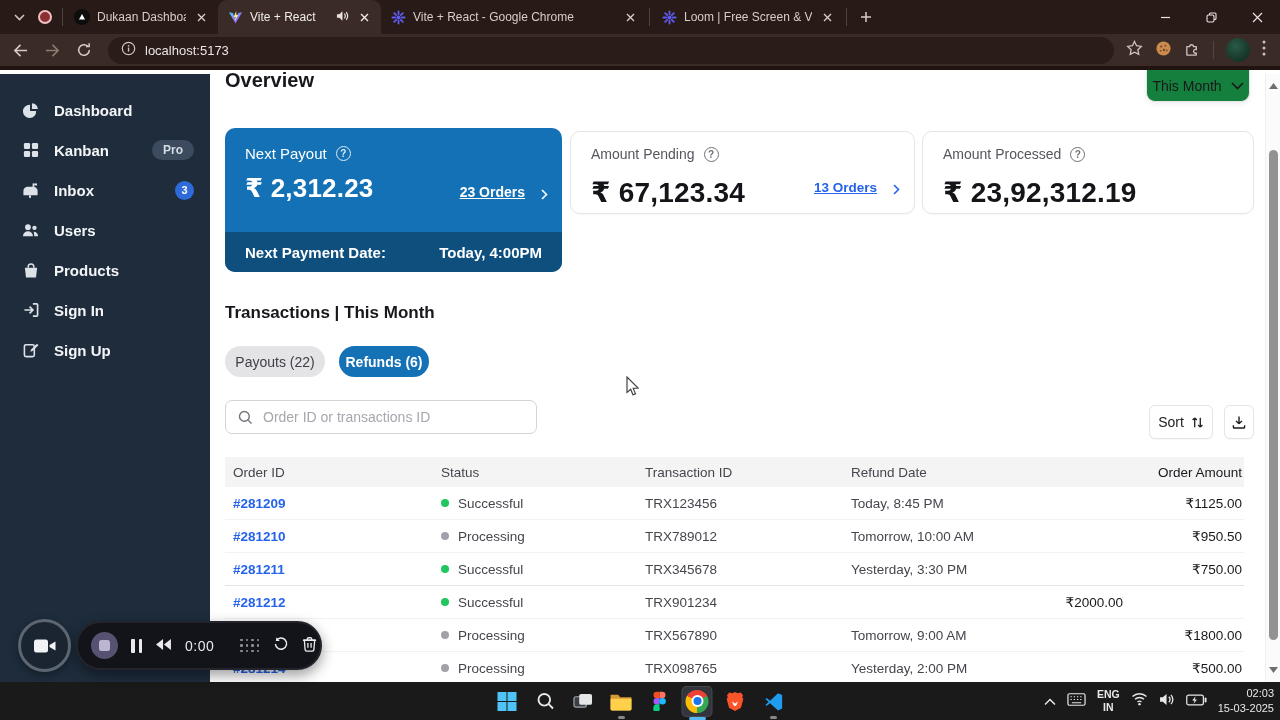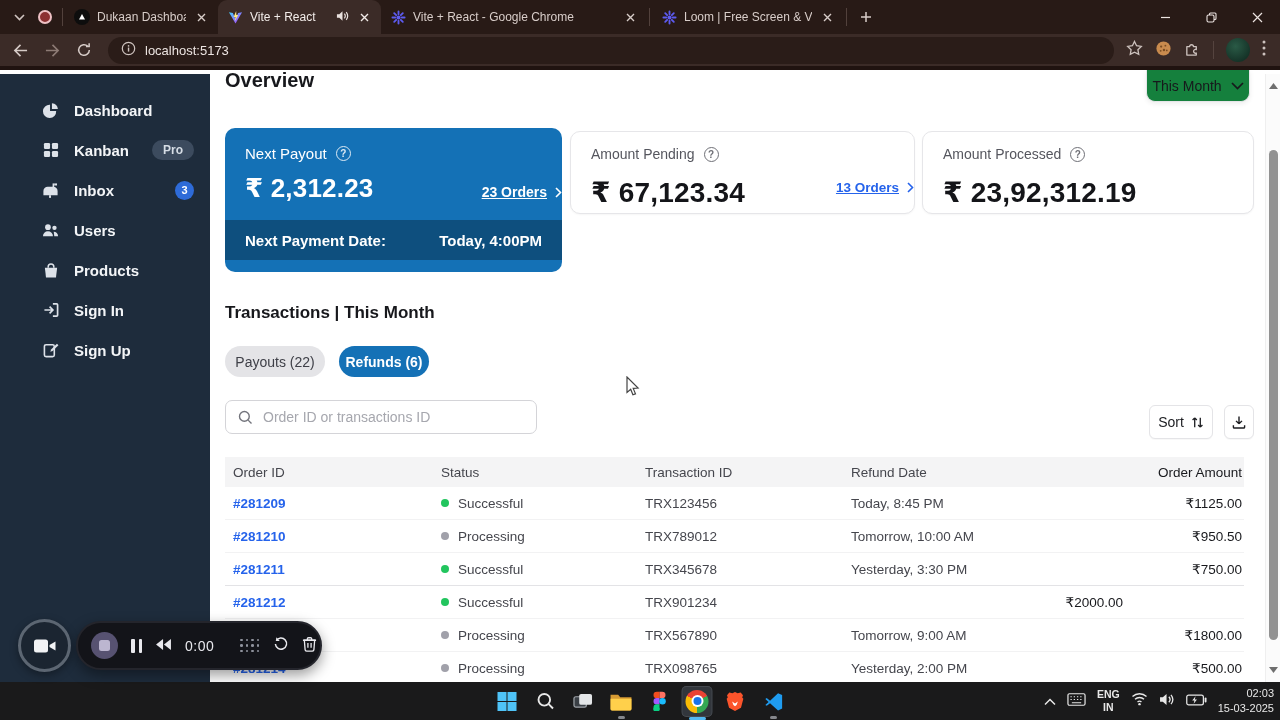--- a/index.html
+++ b/index.html
@@ -23,44 +23,44 @@
   .win-btn { width:46px; height:34px; display:flex; align-items:center; justify-content:center; color:#ece4e1; }
   .toolbar { height:32px; display:flex; align-items:center; padding:0 8px; gap:8px; }
   .nav-ic { width:24px; height:24px; display:flex; align-items:center; justify-content:center; }
   .urlbar { flex:1; height:27px; background:#2a1c18; border-radius:14px; display:flex; align-items:center; gap:9px; padding:0 13px; color:#ece4e1; font-size:13px; margin:0 4px; }
   .tb-right { display:flex; align-items:center; gap:12px; margin-right:6px; }
   .tb-div { width:1px; height:18px; background:#55443f; }
   .avatar { width:24px; height:24px; border-radius:50%; background:radial-gradient(circle at 40% 35%, #2a5a46, #0d241c); }
 
   
   .content { position:absolute; top:74px; left:0; width:1280px; height:608px; background:#fff; display:flex; z-index:5; }
-  .sidebar { width:210px; background:#1e2c3c; padding-top:16px; flex-shrink:0;padding-left:20px; }
+  .sidebar { width:210px; background:#1e2c3c; padding-top:16px; flex-shrink:0; }
   .nav-item { height:40px; display:flex; align-items:center; gap:15px; padding:0 16px 0 22px; color:#f3f5f7; font-size:15px; font-weight:700; position:relative; }
   .nav-ic-s { width:17px; height:17px; display:flex; align-items:center; justify-content:center; flex-shrink:0; }
   .badge-pro { position:absolute; right:16px; background:#3c4b5e; color:#d6dde5; font-size:12px; font-weight:600; padding:3px 11px; border-radius:11px; }
   .badge-num { position:absolute; right:16px; width:19px; height:19px; border-radius:50%; background:#2e6bd8; color:#fff; font-size:11px; font-weight:700; display:flex; align-items:center; justify-content:center; }
 
   .main { flex:1; position:relative; background:#fff; }
   .pg-title { position:absolute; left:15px; top:-5px; font-size:20px; font-weight:700; color:#17181c; }
   .period { position:absolute; left:936px; top:-4px; width:104px; height:32px; background:#15803d; border:1px solid #e6e6e9; border-top:none; border-radius:0 0 9px 9px; box-shadow:0 2px 5px rgba(0,0,0,.07); display:flex; align-items:center; justify-content:center; gap:9px; font-size:14px; color:#17181c; }
 
   .card { position:absolute; border-radius:10px; }
   .card-blue { left:15px; top:54px; width:337px; height:144px; background:#1471b6; color:#fff; overflow:hidden; }
   .card-white { top:57px; height:83px; background:#fff; border:1px solid #e6e6e9; box-shadow:0 1px 2px rgba(0,0,0,.04); }
   .cw-pending { left:360px; width:345px; }
   .cw-processed { left:712px; width:332px; }
   .card-label { position:absolute; left:20px; top:17px; font-size:15px; display:flex; align-items:center; gap:9px; }
   .card-white .card-label { color:#55565e; font-size:14px; top:14px; }
   .help-ic { width:15px; height:15px; border:1.3px solid currentColor; border-radius:50%; font-size:10px; font-weight:700; display:flex; align-items:center; justify-content:center; opacity:.85; }
   .card-amount { position:absolute; left:20px; top:45px; font-size:26px; font-weight:700; letter-spacing:.2px; }
   .card-white .card-amount { top:44px; font-size:28px; color:#141519;text-align:center; }
-  .orders-link { position:absolute; right:0; top:56px; font-size:14px; font-weight:700; display:flex; align-items:center; gap:8px; }
+  .orders-link { position:absolute; right:14px; top:56px; font-size:14px; font-weight:700; display:flex; align-items:flex-end; gap:16px; }
   .orders-link u { text-decoration:underline; }
   .card-white .orders-link { top:48px; font-size:13.5px; color:#2563eb; }
-  .card-foot { position:absolute; left:0; bottom:12px; width:100%; height:40px; background:#0e4f7e; display:flex; align-items:center; justify-content:space-between; padding:0 20px; font-size:15px; font-weight:700; }
+  .card-foot { position:absolute; left:0; bottom:0; width:100%; height:40px; background:#0e4f7e; display:flex; align-items:center; justify-content:space-between; padding:0 20px; font-size:15px; font-weight:700; }
 
   .trans-title { position:absolute; left:15px; top:229px; font-size:17px; font-weight:700; color:#17181c; }
   .pill { position:absolute; top:272px; height:31px; border-radius:17px; font-size:14px; display:flex; align-items:center; justify-content:center; }
   .pill-payouts { left:15px; width:100px; background:#e4e4e7; color:#3f4048; }
   .pill-refunds { left:129px; width:90px; background:#1471b6; color:#fff; font-weight:700; }
 
   .searchbox { position:absolute; left:15px; top:326px; width:312px; height:34px; border:1px solid #d4d4d8; border-radius:7px; display:flex; align-items:center; gap:10px; padding:0 12px; }
   .searchbox input { border:none; outline:none; flex:1; font-size:14px; color:#3f4048; font-family:inherit; }
   .searchbox input::placeholder { color:#a6a7ae; }
   .btn { position:absolute; top:331px; height:34px; background:#fff; border:1px solid #e4e4e7; border-radius:6px; display:flex; align-items:center; justify-content:center; gap:7px; font-size:14px; color:#1b1c20; box-shadow:0 1px 1px rgba(0,0,0,.03); }

